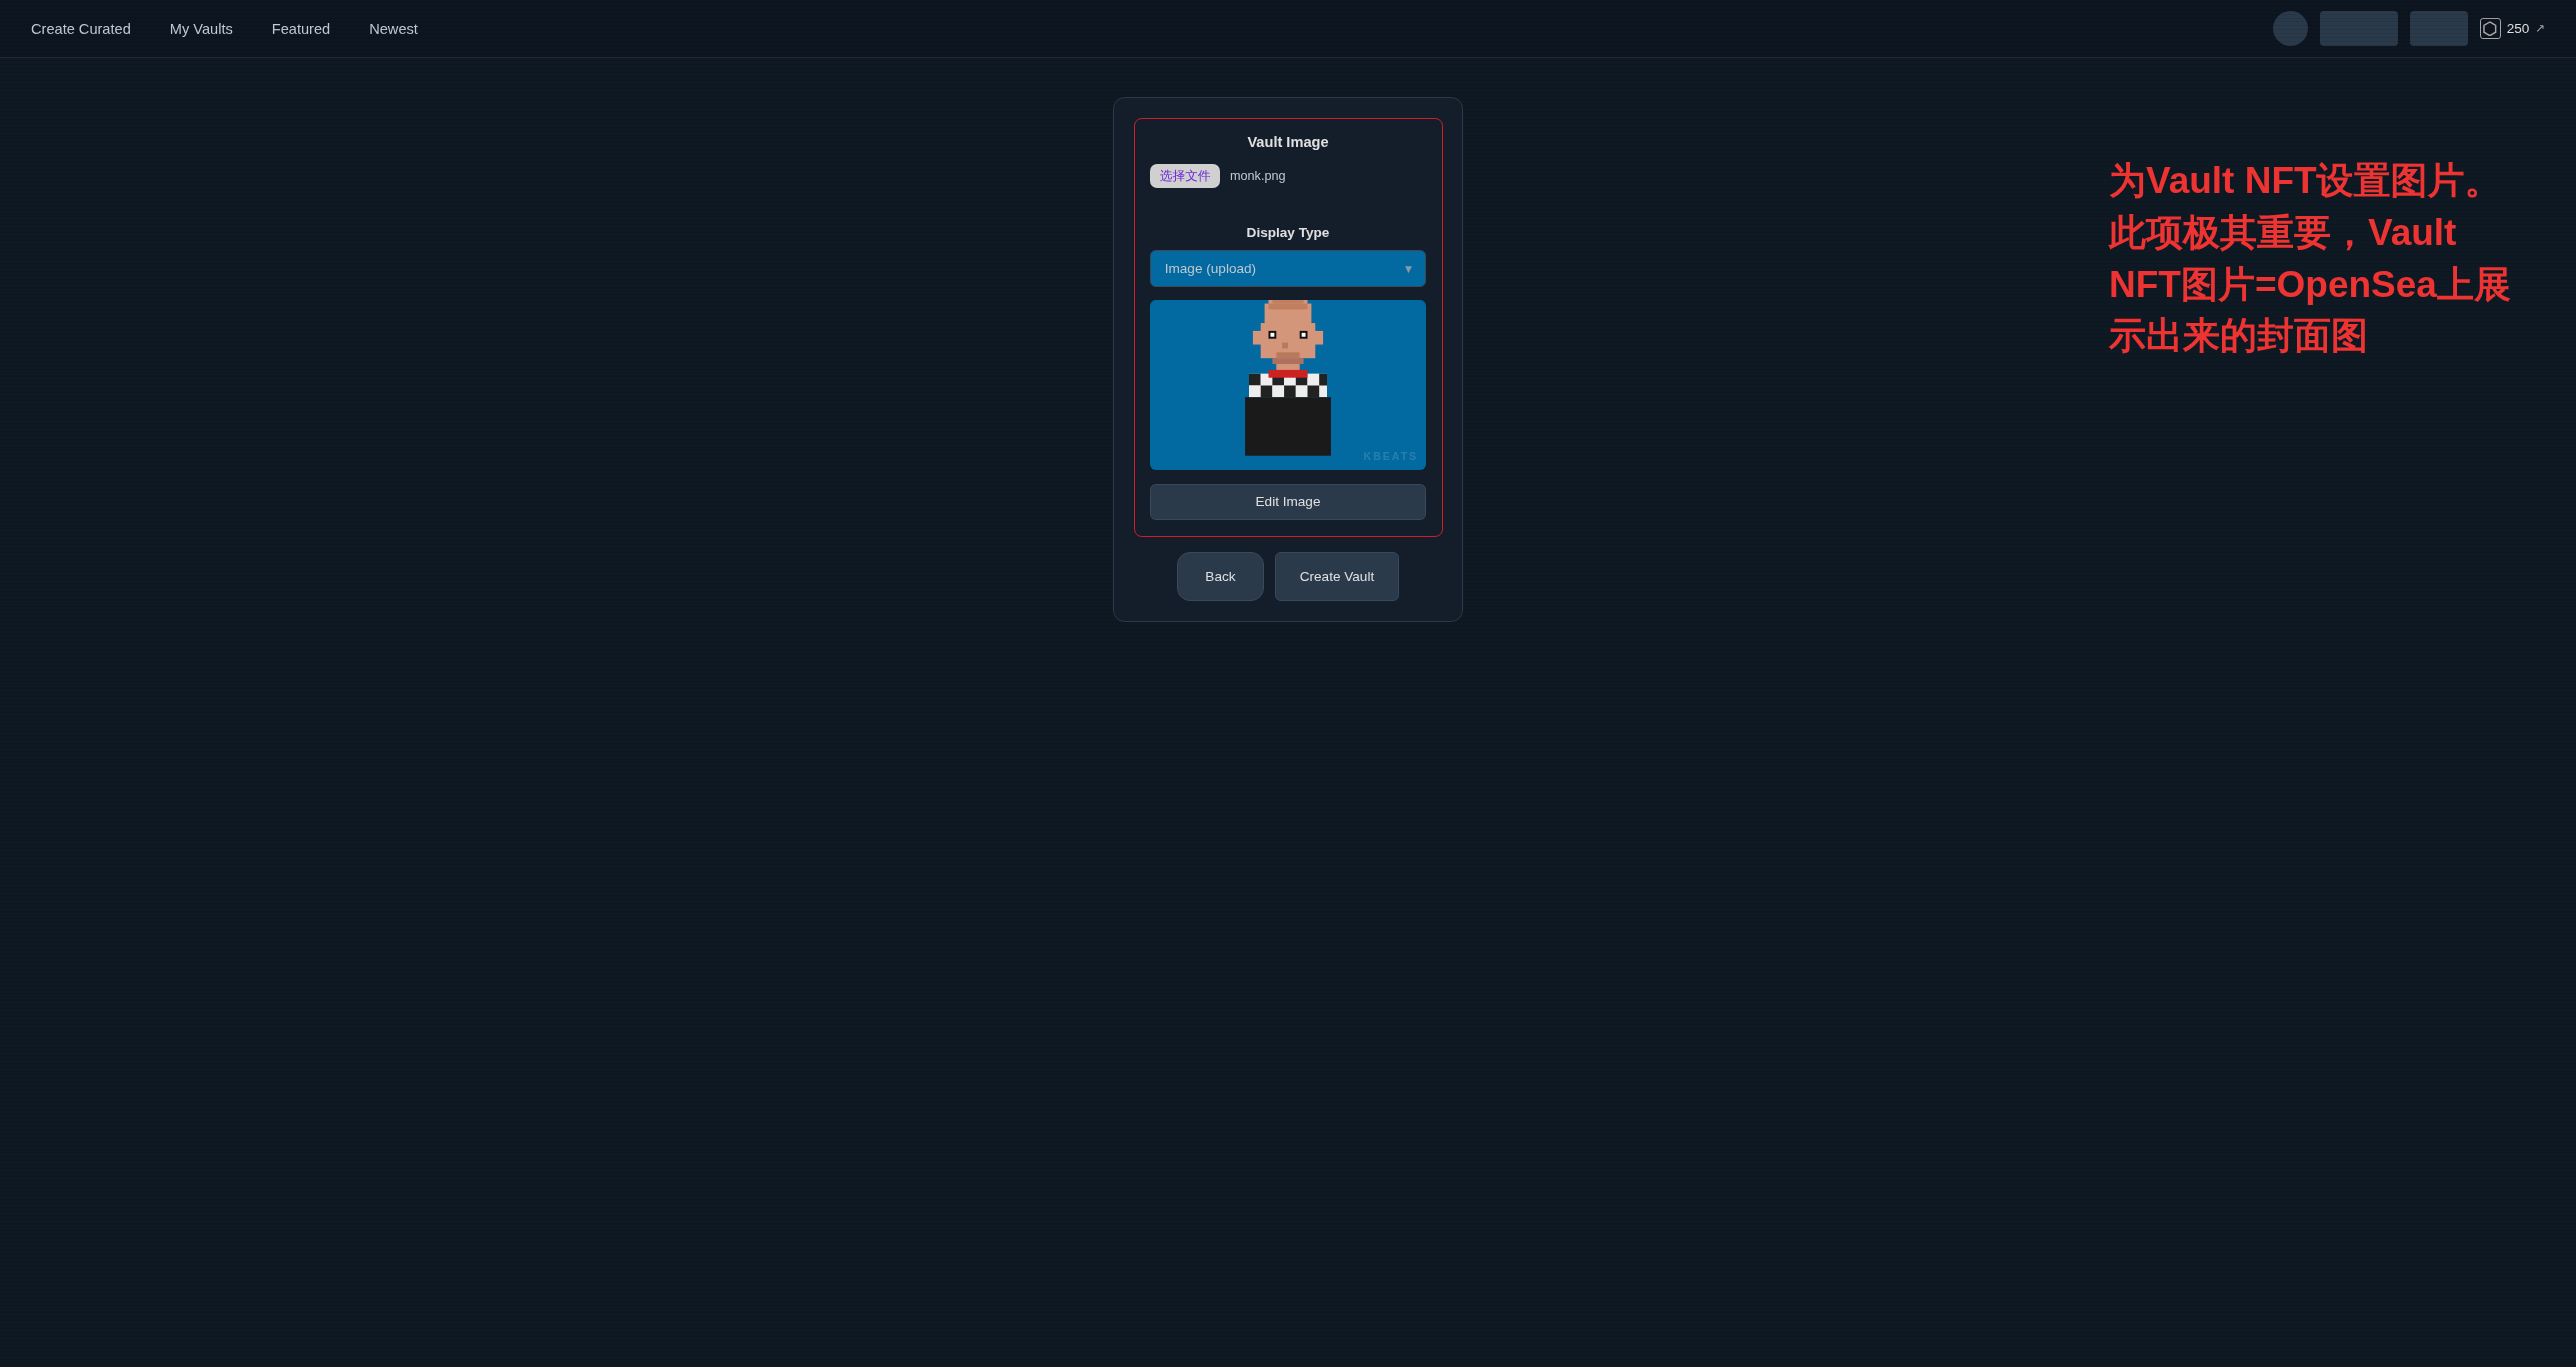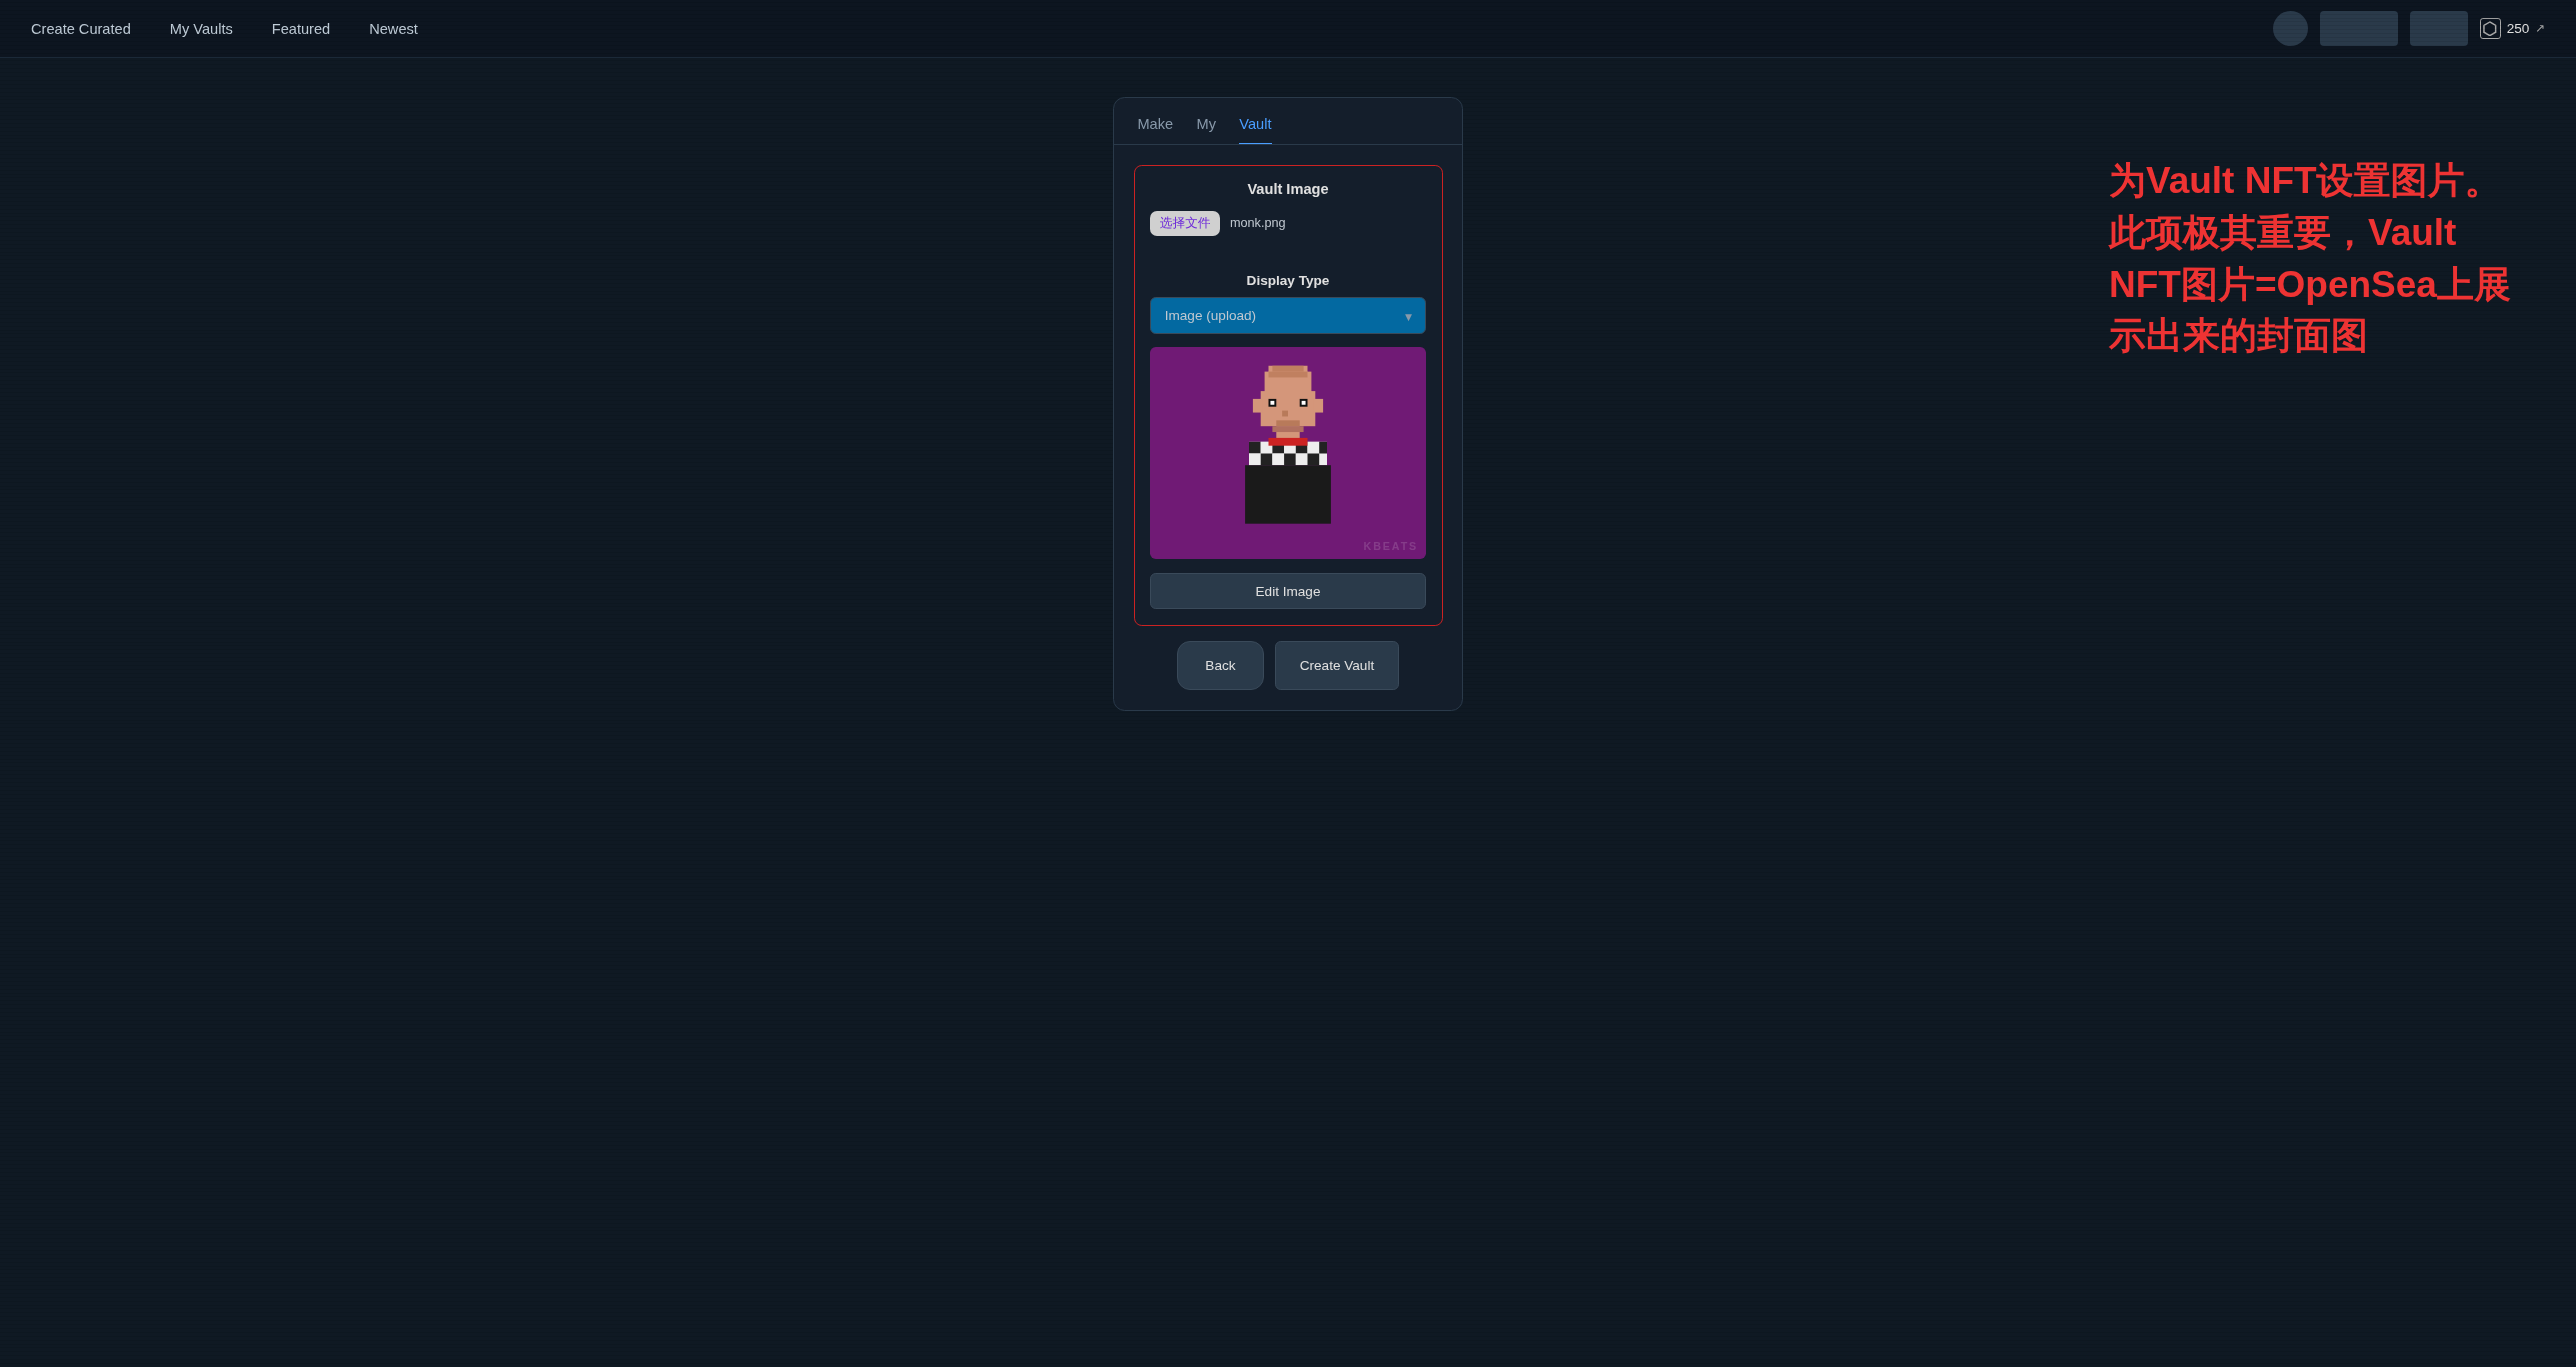--- a/index.html
+++ b/index.html
@@ -190,22 +190,22 @@
       top: 50%;
       transform: translateY(-50%);
       color: #8899aa;
       pointer-events: none;
       font-size: 11.7px;
     }
 
     
     .image-preview {
       width: 100%;
-      height: 212px;
-      background: #701a75;
+      height: 170px;
+      background: #0369a1;
       border-radius: 5.8px;
       overflow: hidden;
       display: flex;
       align-items: center;
       justify-content: center;
       margin-bottom: 13.6px;
       position: relative;
     }
 
     
@@ -315,25 +315,20 @@
     </div>
   </div>
 </header>
 
 <div class="main">
 
   <div class="annotation">为Vault NFT设置图片。此项极其重要，Vault NFT图片=OpenSea上展示出来的封面图</div>
 
   <div class="card">
 
-    <div class="tabs">
-      <div class="tab">Make</div>
-      <div class="tab">My</div>
-      <div class="tab active">Vault</div>
-    </div>
 
     <div class="card-body">
 
       <div class="vault-image-section">
 
         <div class="section-title">Vault Image</div>
 
         <div class="file-input-row">
           <button class="choose-file-btn">选择文件</button>
           <span class="file-name">monk.png</span>

